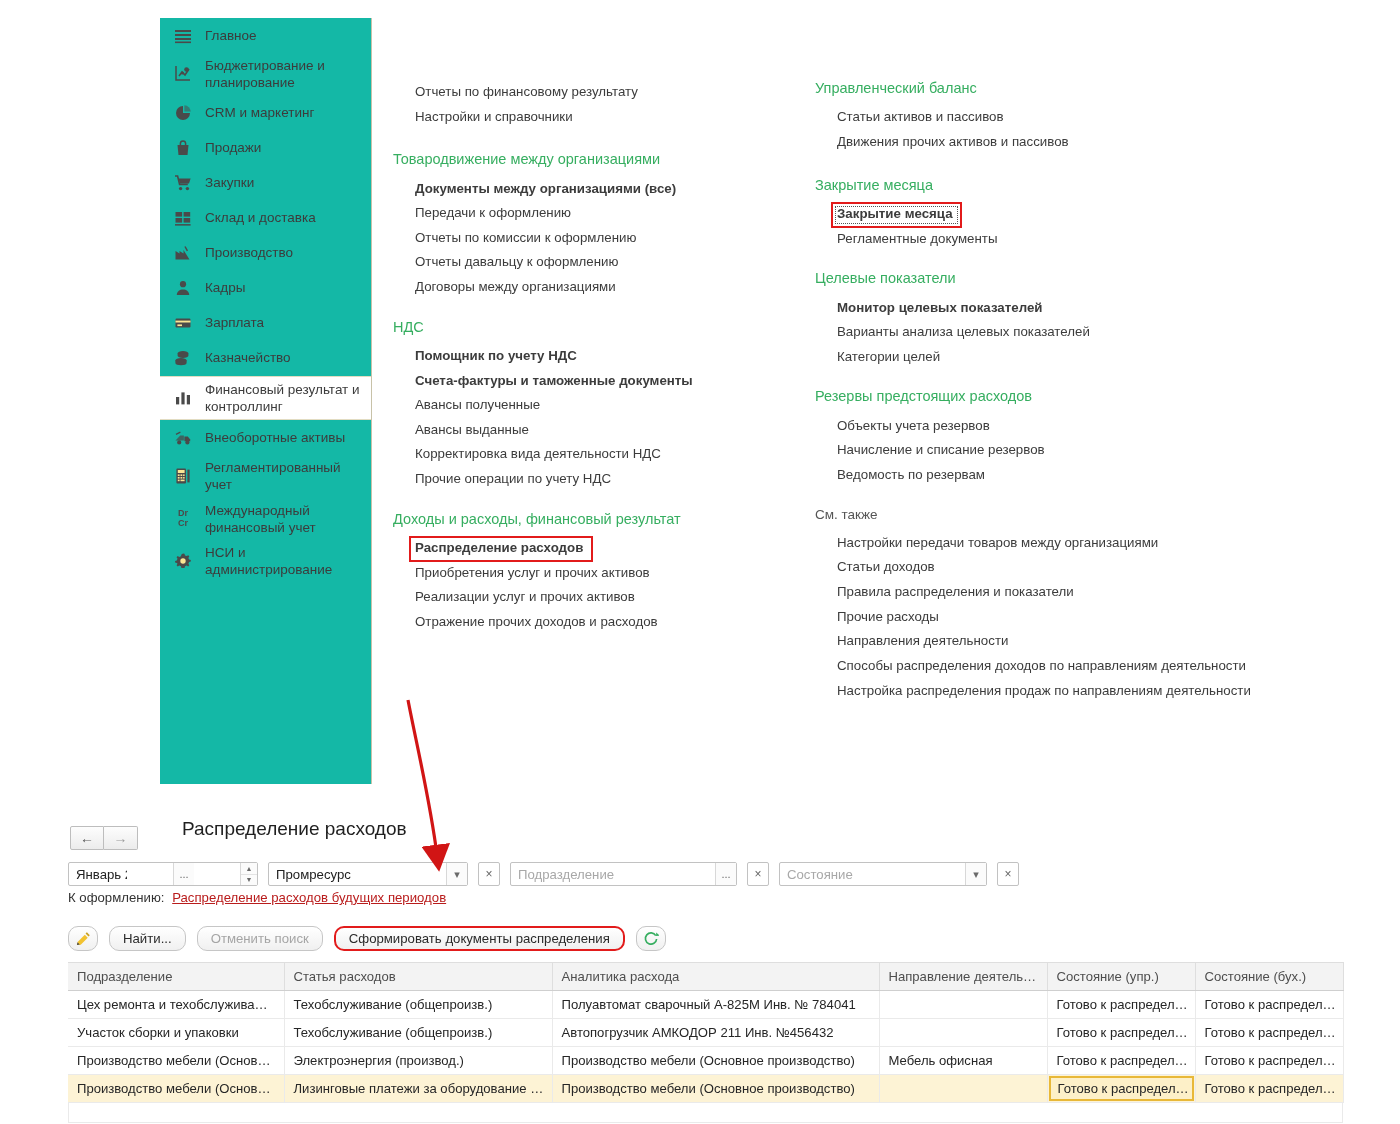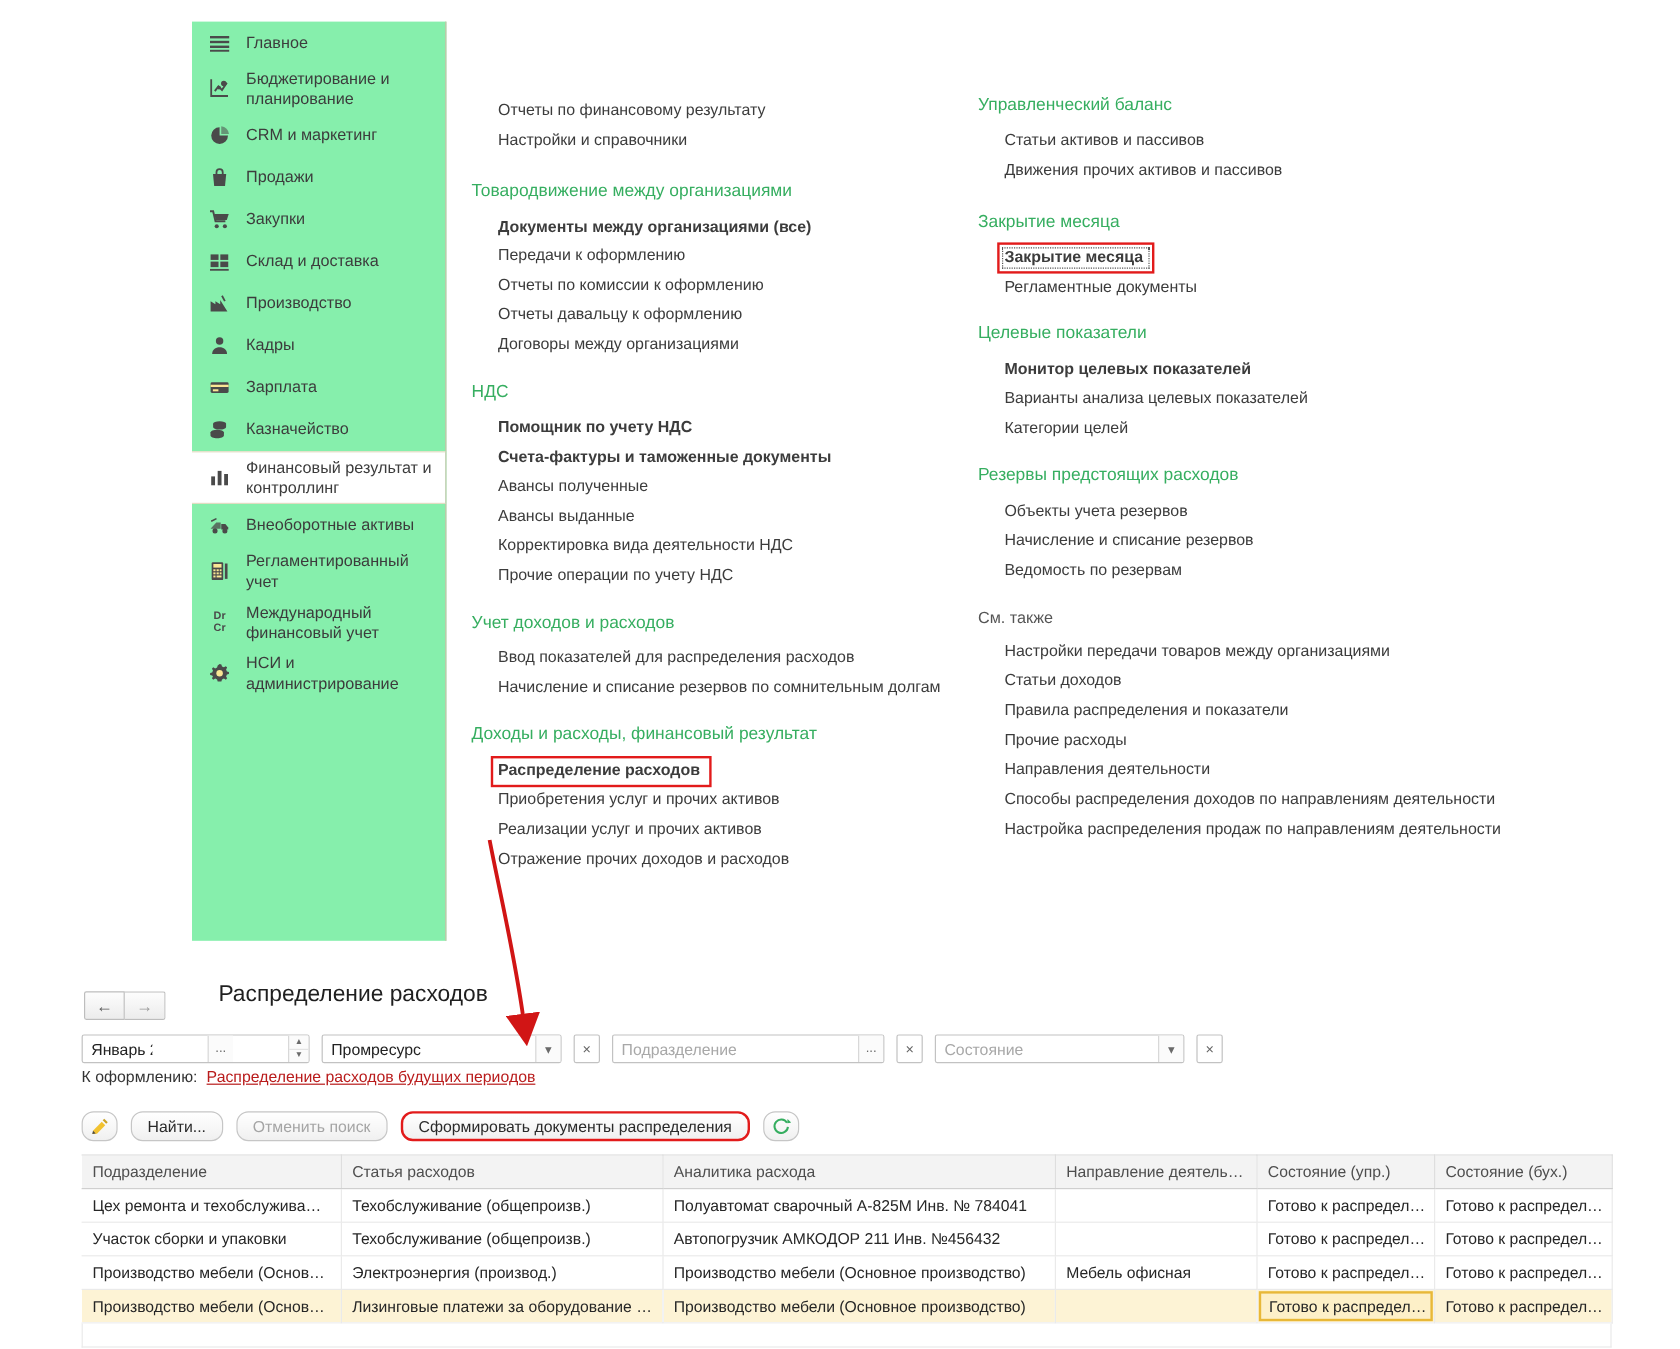--- a/index.html
+++ b/index.html
@@ -13,21 +13,21 @@
   }
   #root { position: relative; width: 1400px; height: 1124px; }
 
   
   #panel-area { position: absolute; left: 0; top: 0; width: 1400px; height: 790px; }
 
   
   #sidebar {
     position: absolute; left: 160px; top: 18px;
     width: 212px; height: 766px;
-    background: #86efac;
+    background: #14b8a6;
     border-right: 1px solid #c8c2a8;
     font-size: 13.5px;
   }
   .nav-item {
     display: flex; align-items: center;
     min-height: 35px;
     padding: 4px 6px 4px 8px;
     color: #3a3a3a;
     cursor: default;
   }
@@ -388,29 +388,20 @@
             <div class="mi">Авансы полученные</div>
           </div>
           <div class="mi-wrap">
             <div class="mi">Авансы выданные</div>
           </div>
           <div class="mi-wrap">
             <div class="mi">Корректировка вида деятельности НДС</div>
           </div>
           <div class="mi-wrap">
             <div class="mi">Прочие операции по учету НДС</div>
-          </div>
-        </div>
-        <div class="grp">
-          <div class="grp-title">Учет доходов и расходов</div>
-          <div class="mi-wrap">
-            <div class="mi">Ввод показателей для распределения расходов</div>
-          </div>
-          <div class="mi-wrap">
-            <div class="mi">Начисление и списание резервов по сомнительным долгам</div>
           </div>
         </div>
         <div class="grp">
           <div class="grp-title">Доходы и расходы, финансовый результат</div>
           <div class="mi-wrap">
             <div class="mi bold">Распределение расходов</div>
             <div class="hl-box" style="left: 16px; top: 0px; width: 184.1px; height: 26px;"></div>
           </div>
           <div class="mi-wrap">
             <div class="mi">Приобретения услуг и прочих активов</div>

